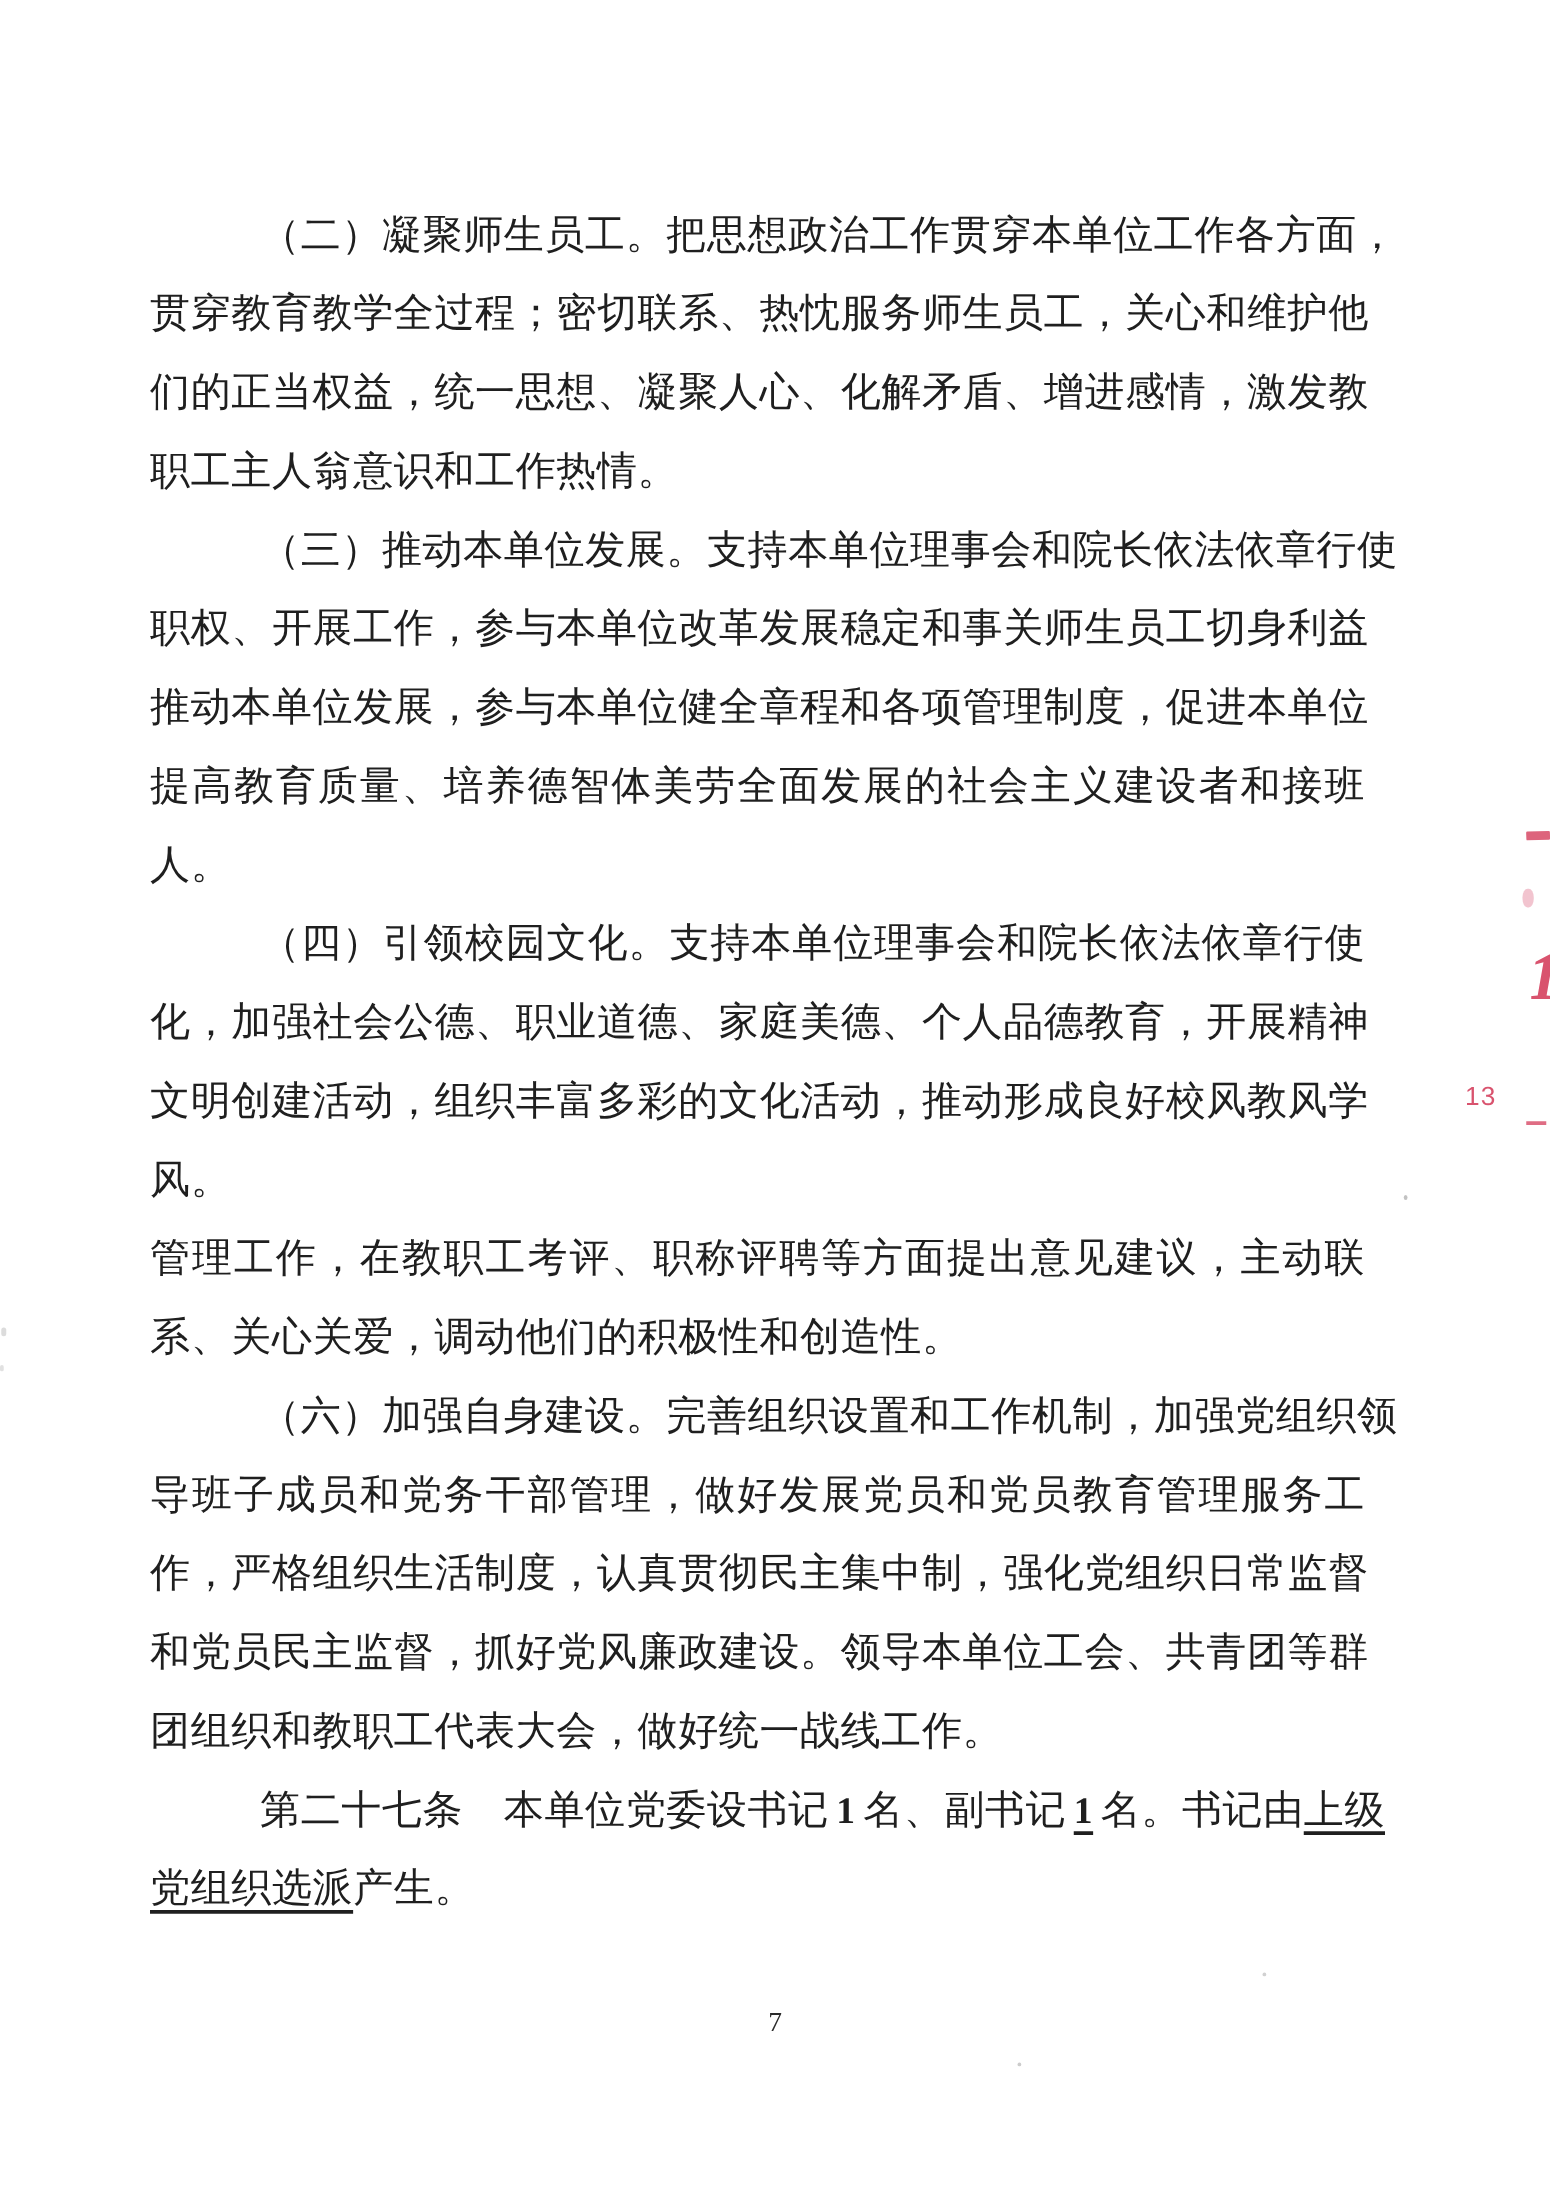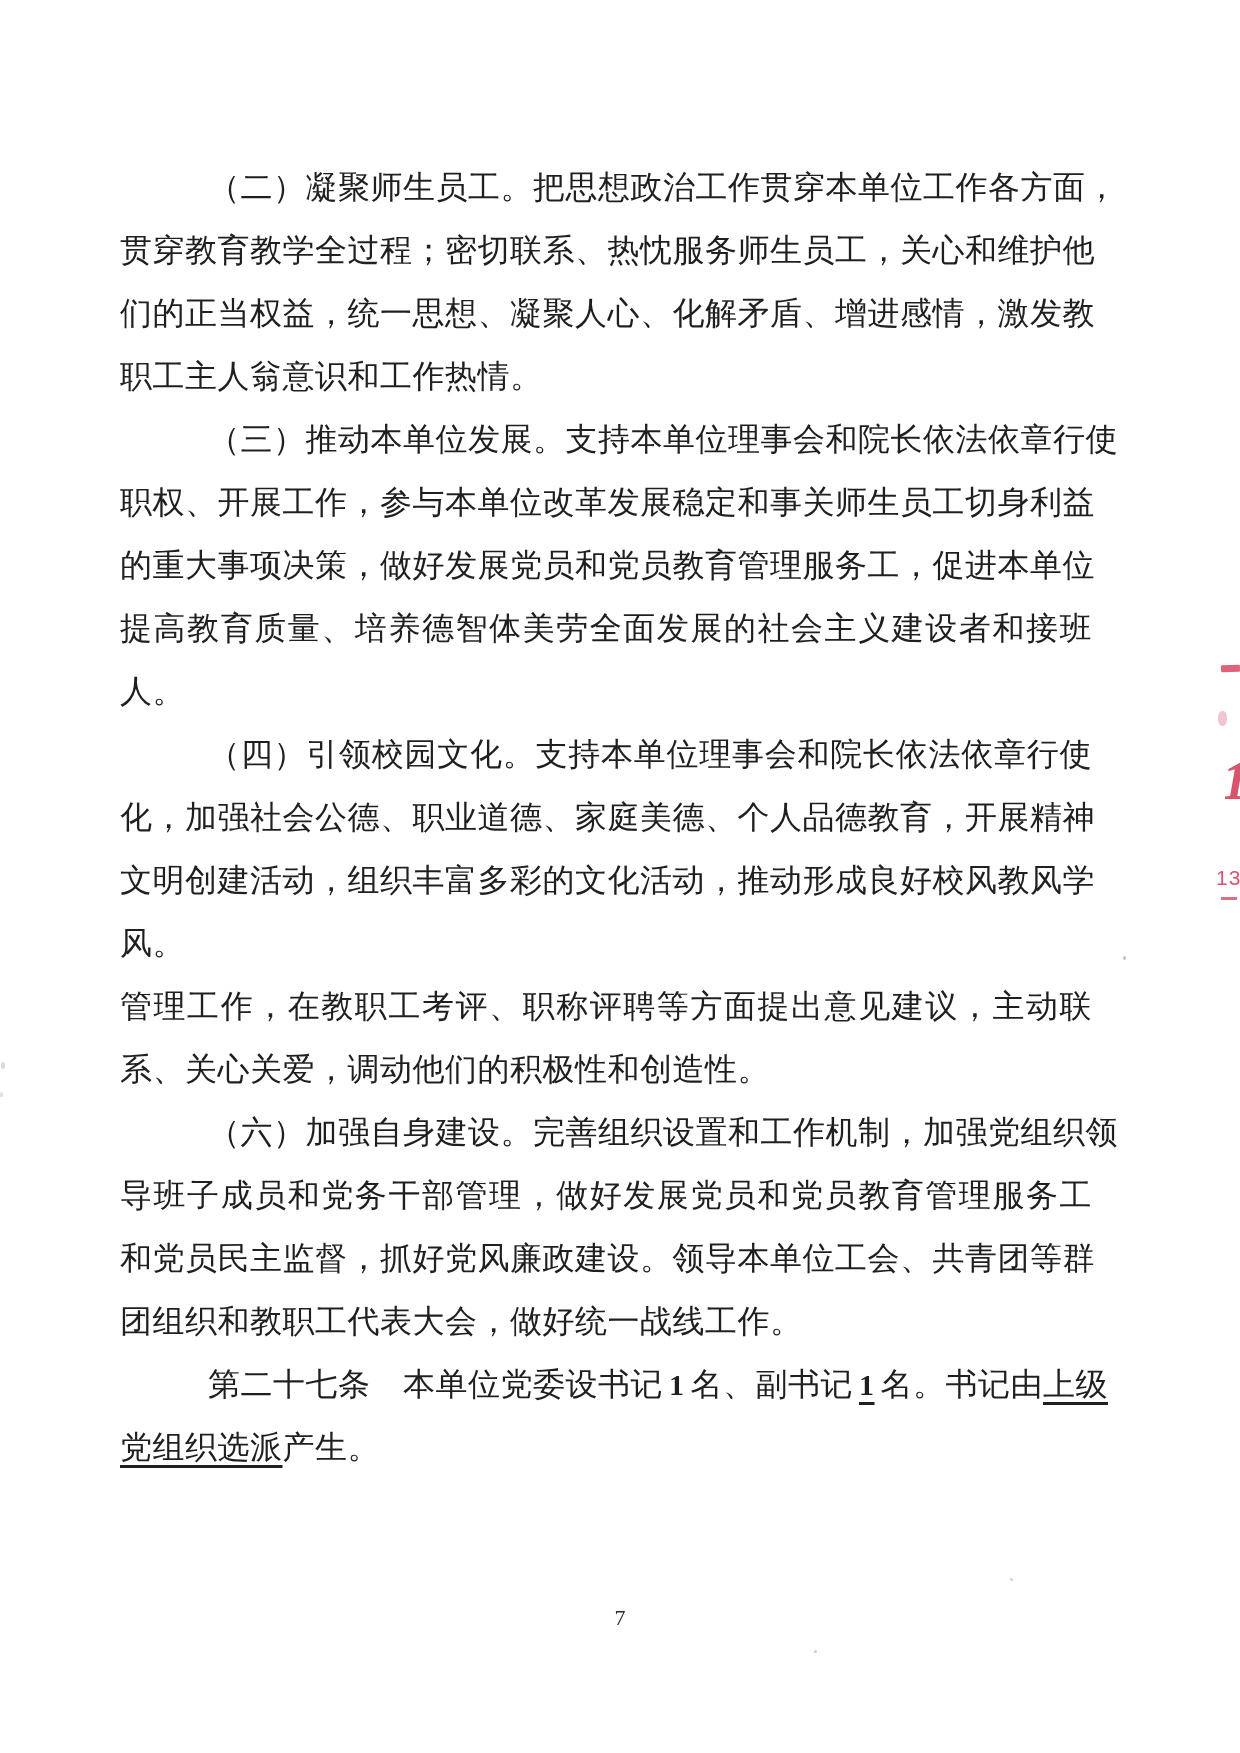--- a/index.html
+++ b/index.html
@@ -81,21 +81,21 @@
     display: block;
     font-family: "Liberation Serif", serif;
     font-weight: bold;
     font-style: italic;
     font-size: 54px;
     line-height: 48px;
     margin-left: -3px;
   }
   .red-13 {
     position: absolute;
-    left: 1216px; top: 866px;
+    left: 1172px; top: 866px;
     font-size: 21px;
     line-height: 24px;
     color: #d9536e;
     font-family: "Liberation Sans", sans-serif;
     letter-spacing: 1px;
   }
   .red-13-underline {
     position: absolute;
     left: 1221px; top: 897px;
     width: 16px; height: 3px;
@@ -118,37 +118,38 @@
   <div class="doc-text">
       <div class="paragraph">
         <div class="line indent"><span class="seg">（二）凝聚师生员工。把思想政治工作贯穿本单位工作各方面，</span></div>
         <div class="line"><span class="seg">贯穿教育教学全过程；密切联系、热忱服务师生员工，关心和维护他</span></div>
         <div class="line"><span class="seg">们的正当权益，统一思想、凝聚人心、化解矛盾、增进感情，激发教</span></div>
         <div class="line final"><span class="seg">职工主人翁意识和工作热情。</span></div>
       </div>
       <div class="paragraph">
         <div class="line indent"><span class="seg">（三）推动本单位发展。支持本单位理事会和院长依法依章行使</span></div>
         <div class="line"><span class="seg">职权、开展工作，参与本单位改革发展稳定和事关师生员工切身利益</span></div>
-        <div class="line"><span class="seg">的重大事项决策，做好发展党员和党员教育管理服务工，促进本单位</span></div>
+        <div class="line"><span class="seg">推动本单位发展，参与本单位健全章程和各项管理制度，促进本单位</span></div>
         <div class="line"><span class="seg">提高教育质量、培养德智体美劳全面发展的社会主义建设者和接班</span></div>
         <div class="line final"><span class="seg">人。</span></div>
       </div>
       <div class="paragraph">
         <div class="line indent"><span class="seg">（四）引领校园文化。支持本单位理事会和院长依法依章行使</span></div>
         <div class="line"><span class="seg">化，加强社会公德、职业道德、家庭美德、个人品德教育，开展精神</span></div>
         <div class="line"><span class="seg">文明创建活动，组织丰富多彩的文化活动，推动形成良好校风教风学</span></div>
         <div class="line final"><span class="seg">风。</span></div>
       </div>
       <div class="paragraph">
         <div class="line"><span class="seg">管理工作，在教职工考评、职称评聘等方面提出意见建议，主动联</span></div>
         <div class="line final"><span class="seg">系、关心关爱，调动他们的积极性和创造性。</span></div>
       </div>
       <div class="paragraph">
         <div class="line indent"><span class="seg">（六）加强自身建设。完善组织设置和工作机制，加强党组织领</span></div>
         <div class="line"><span class="seg">导班子成员和党务干部管理，做好发展党员和党员教育管理服务工</span></div>
+        <div class="line"><span class="seg">作，严格组织生活制度，认真贯彻民主集中制，强化党组织日常监督</span></div>
         <div class="line"><span class="seg">和党员民主监督，抓好党风廉政建设。领导本单位工会、共青团等群</span></div>
         <div class="line final"><span class="seg">团组织和教职工代表大会，做好统一战线工作。</span></div>
       </div>
       <div class="paragraph">
         <div class="line indent"><span class="seg b">第二十七条</span><span class="seg">　本单位党委设书记</span><span class="seg b digit">1</span><span class="seg">名、副书记</span><span class="seg b u digit">1</span><span class="seg">名。书记由</span><span class="seg u">上级</span></div>
         <div class="line final"><span class="seg u">党组织选派</span><span class="seg">产生。</span></div>
       </div>
     </div>
 
   <div class="page-number">7</div>

